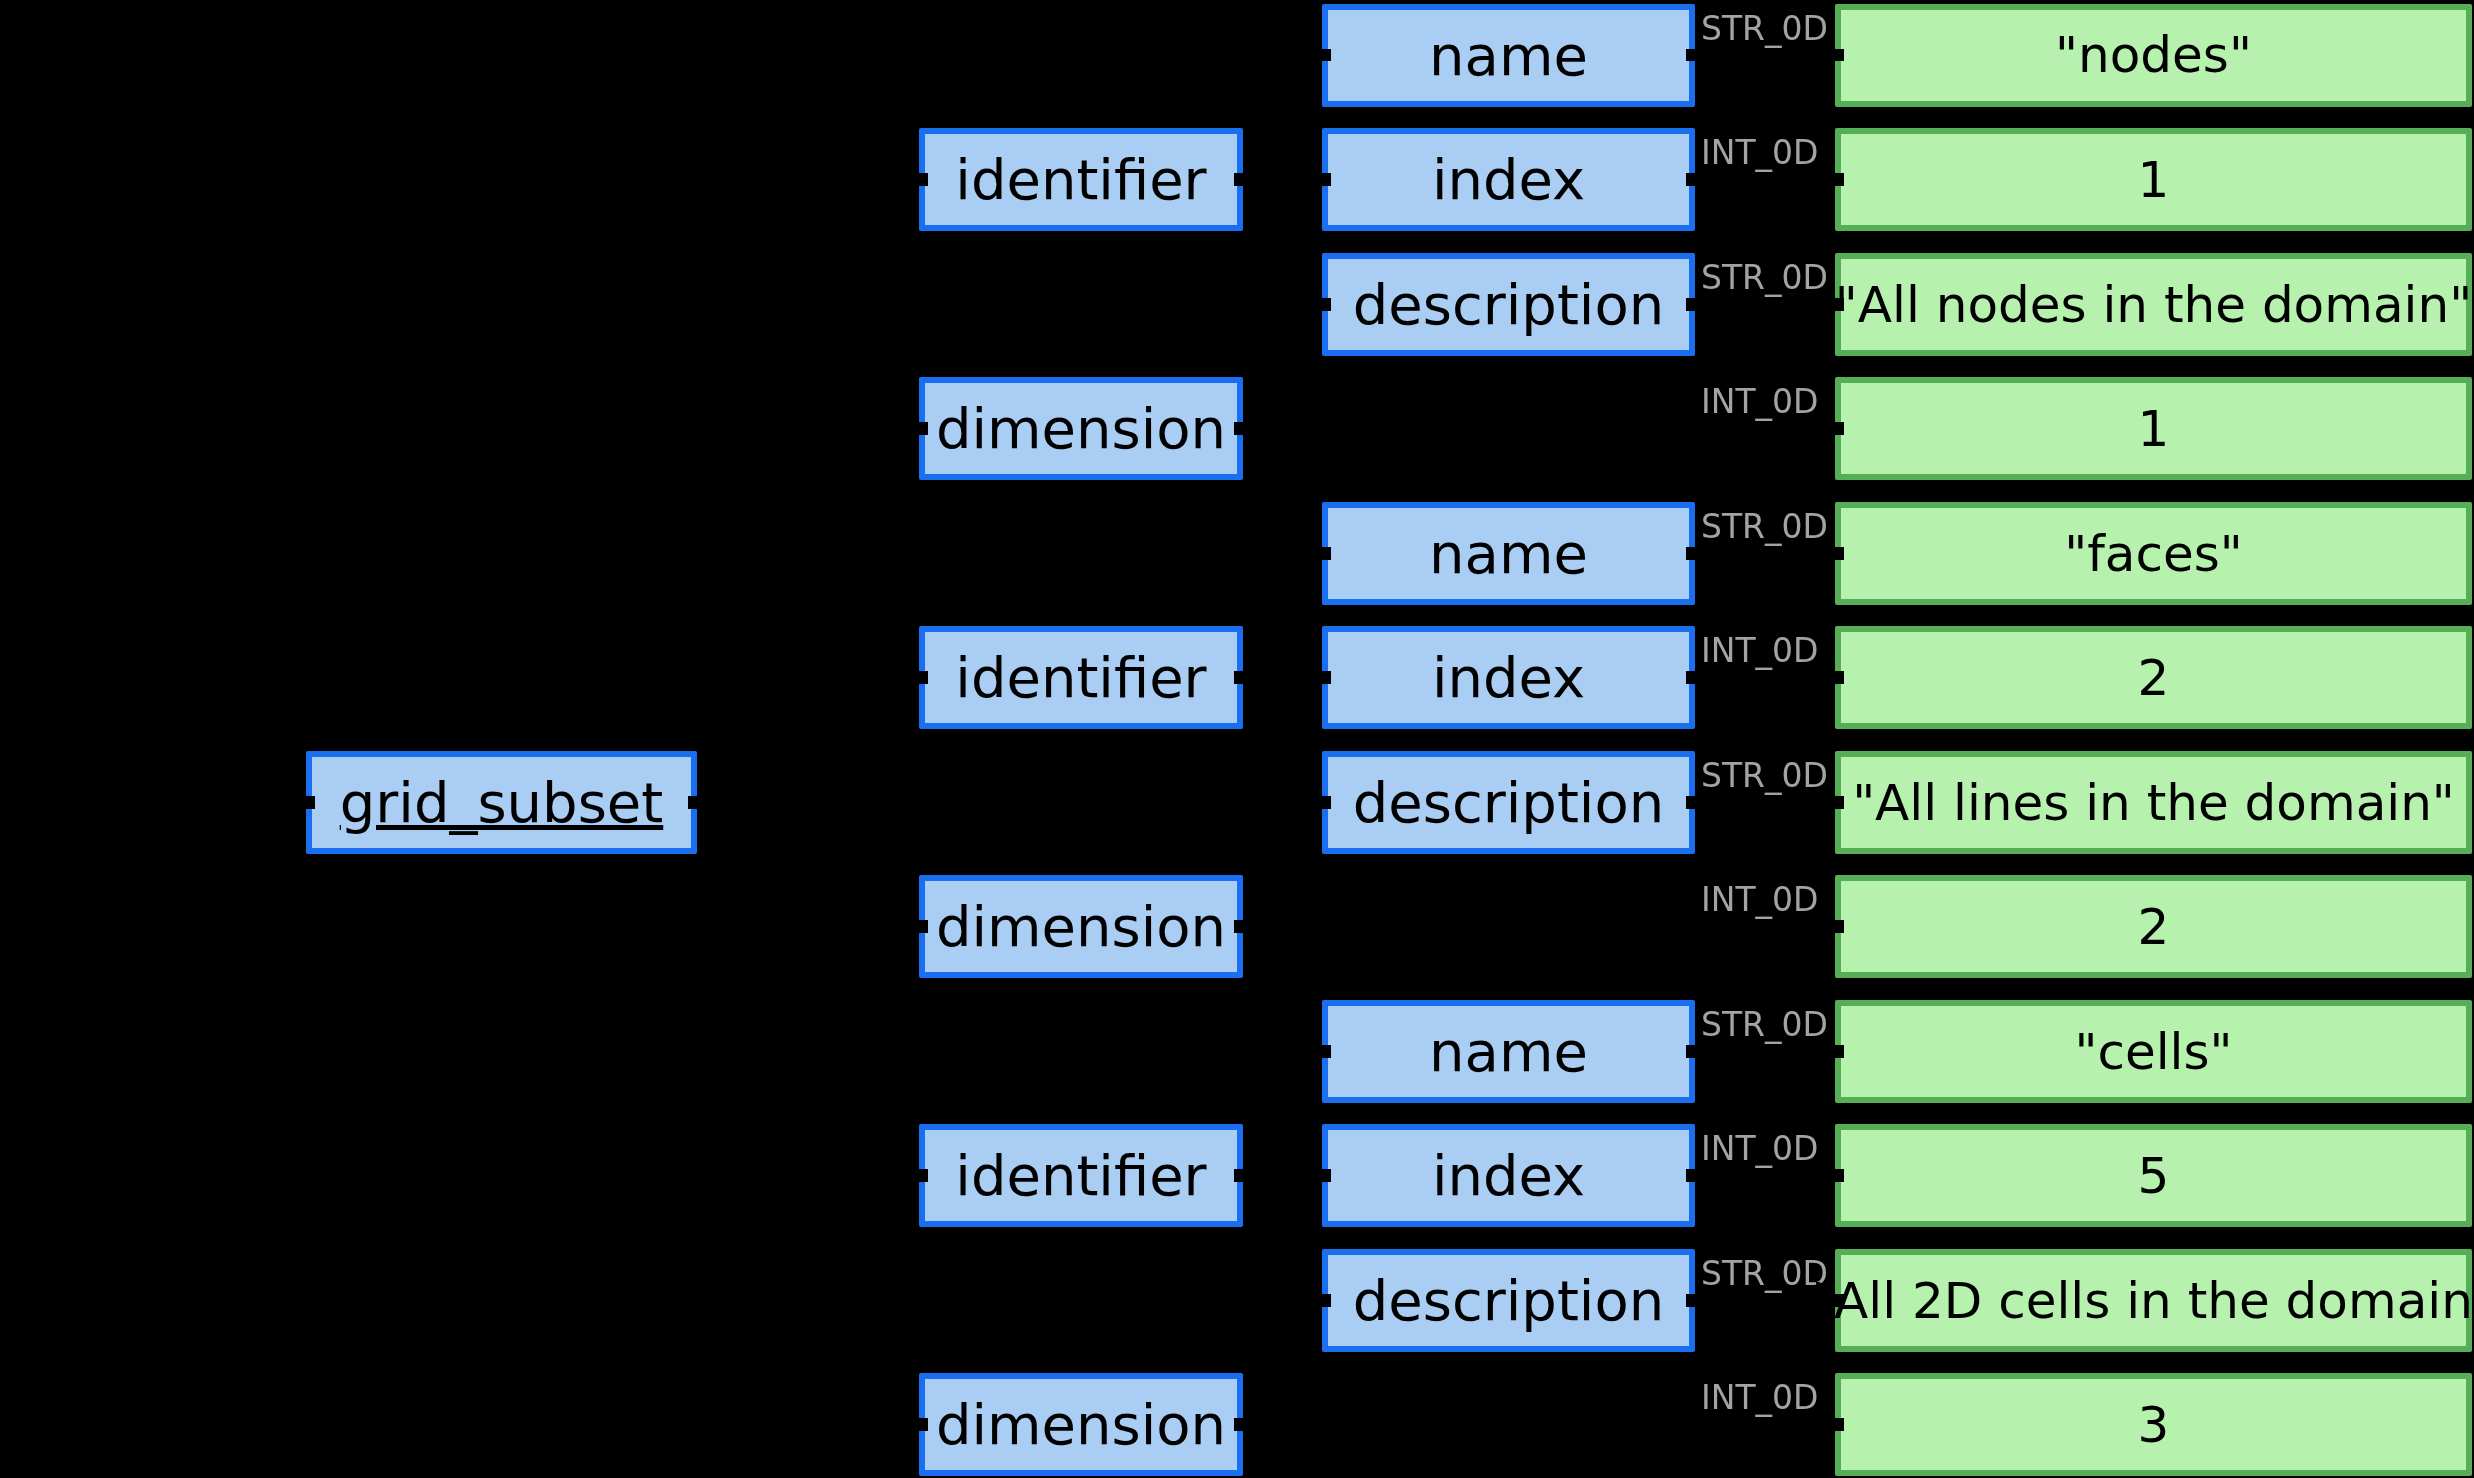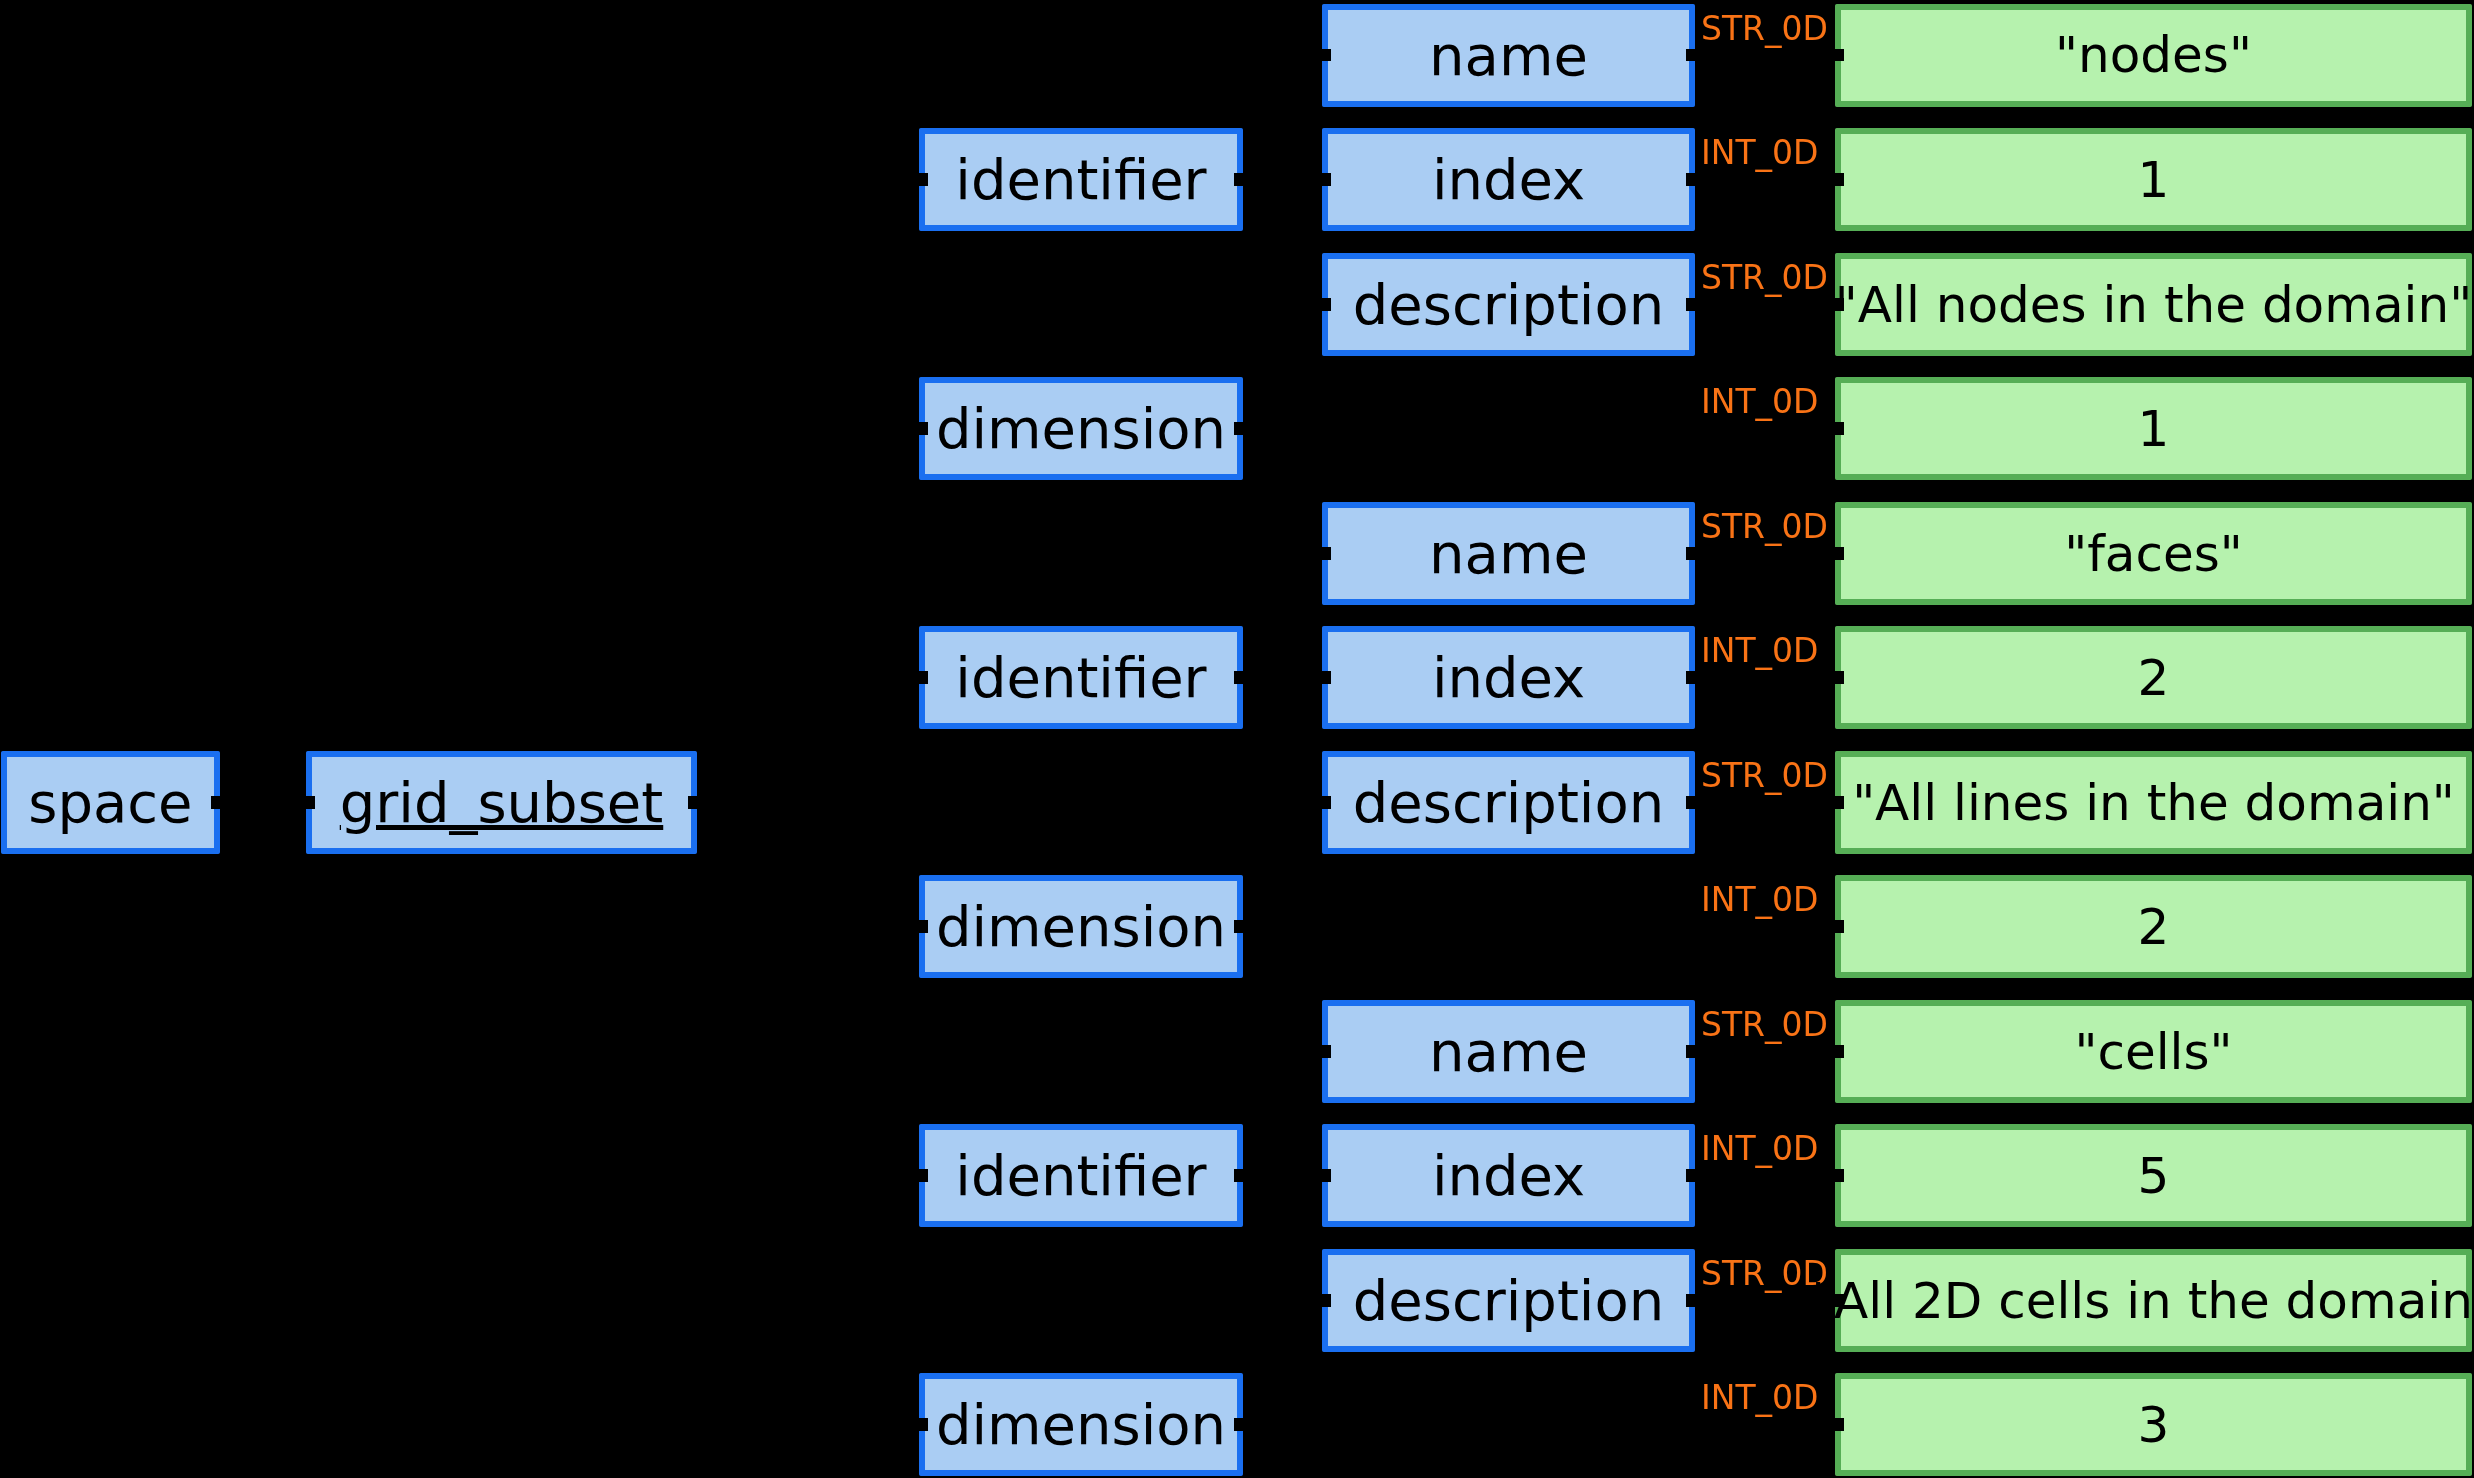--- a/index.html
+++ b/index.html
@@ -44,30 +44,29 @@
     width: 12.3px;
     height: 12.3px;
     background: #000000;
   }
   .nub-l::before { left: -9.6px; }
   .nub-r::after  { right: -9.6px; }
   .type-label {
     position: absolute;
     font-size: 33px;
     line-height: 1.15;
-    color: #f97316;
+    color: #a3a3a3;
     white-space: nowrap;
   }
 </style>
 </head>
 <body>
 
 <div id="canvas">
 
-  <div class="node blue nub-r" style="left:0.9px; top:751px; width:219px;">space</div>
   <div class="node blue nub-l nub-r" style="left:306px; top:751px; width:391px;text-decoration:underline;">grid_subset</div>
 
   <div class="node blue nub-l nub-r" style="left:1322px; top:3.5px; width:373px;">name</div>
   <div class="type-label" style="left:1701px; top:9.6px;">STR_0D</div>
   <div class="node green nub-l" style="left:1835px; top:3.5px; width:637px;">"nodes"</div>
 
   <div class="node blue nub-l nub-r" style="left:919px; top:128px; width:324px;">identifier</div>
   <div class="node blue nub-l nub-r" style="left:1322px; top:128px; width:373px;">index</div>
   <div class="type-label" style="left:1701px; top:134px;">INT_0D</div>
   <div class="node green nub-l" style="left:1835px; top:128px; width:637px;">1</div>

